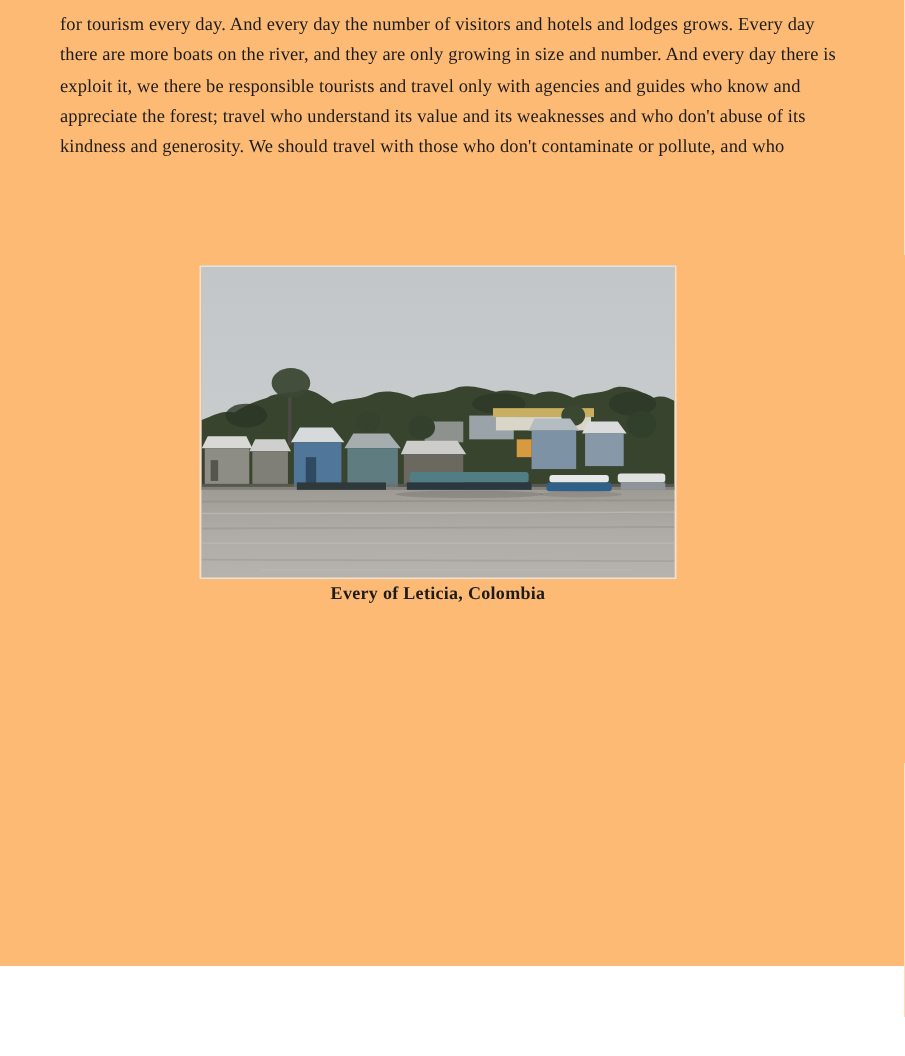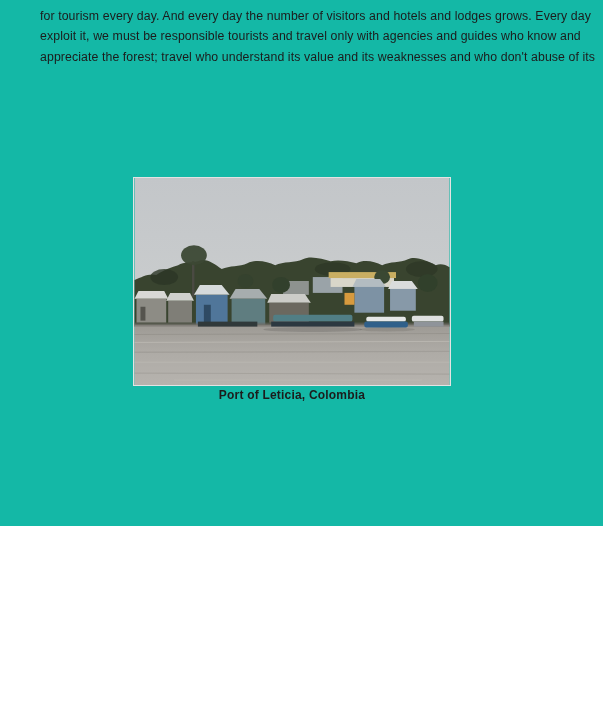--- a/index.html
+++ b/index.html
@@ -3,24 +3,24 @@
 <meta charset="utf-8">
 <style>
   html, body {
     margin: 0;
     padding: 0;
     background: #ffffff;
   }
   .page {
     position: relative;
     width: 603px;
-    height: 526px;
-    background: #14b8a6;
+    height: 644px;
+    background: #fdba74;
     overflow: hidden;
-    font-family: Liberation Sans, sans-serif;
+    font-family: Liberation Serif, serif;
     color: #1c1c1c;
   }
   .body-paragraph {
     position: absolute;
     left: 40px;
     top: 6px;
     width: 540px;
   }
   .text-line {
     font-size: 12.3px;
@@ -59,22 +59,24 @@
     font-size: 12.5px;
   }
 </style>
 </head>
 <body>
 
 <div class="page">
 
   <div class="body-paragraph">
     <div class="text-line">for tourism every day. And every day the number of visitors and hotels and lodges grows. Every day</div>
-    <div class="text-line">exploit it, we must be responsible tourists and travel only with agencies and guides who know and</div>
+    <div class="text-line">there are more boats on the river, and they are only growing in size and number. And every day there is</div>
+    <div class="text-line">exploit it, we there be responsible tourists and travel only with agencies and guides who know and</div>
     <div class="text-line">appreciate the forest; travel who understand its value and its weaknesses and who don't abuse of its</div>
+    <div class="text-line">kindness and generosity. We should travel with those who don't contaminate or pollute, and who</div>
   </div>
 
   <div class="figure">
     <svg width="318" height="209" viewBox="0 0 318 209" xmlns="http://www.w3.org/2000/svg">
       <defs>
         <linearGradient id="sky" x1="0" y1="0" x2="0" y2="1">
           <stop offset="0" stop-color="#c3c6c9"></stop>
           <stop offset="0.55" stop-color="#c9cccd"></stop>
           <stop offset="1" stop-color="#cdcfd0"></stop>
         </linearGradient>
@@ -147,17 +149,17 @@
 
       <line x1="0" y1="158" x2="318" y2="157" stroke="#8d8a84" stroke-width="1.2" opacity="0.5"></line>
       <line x1="0" y1="166" x2="318" y2="165" stroke="#c4c1bb" stroke-width="1" opacity="0.6"></line>
       <line x1="0" y1="176" x2="318" y2="175" stroke="#908d87" stroke-width="1.4" opacity="0.4"></line>
       <line x1="0" y1="186" x2="318" y2="186" stroke="#c2bfb9" stroke-width="1" opacity="0.5"></line>
       <line x1="0" y1="197" x2="318" y2="198" stroke="#8f8c86" stroke-width="1.2" opacity="0.35"></line>
       <line x1="40" y1="204" x2="290" y2="204" stroke="#c2bfb9" stroke-width="1" opacity="0.4"></line>
     </svg>
   </div>
 
-  <div class="figure-caption">Port of Leticia, Colombia</div>
+  <div class="figure-caption">Every of Leticia, Colombia</div>
 
   <div class="page-number">11</div>
 
 </div>
 
 </body></html>

